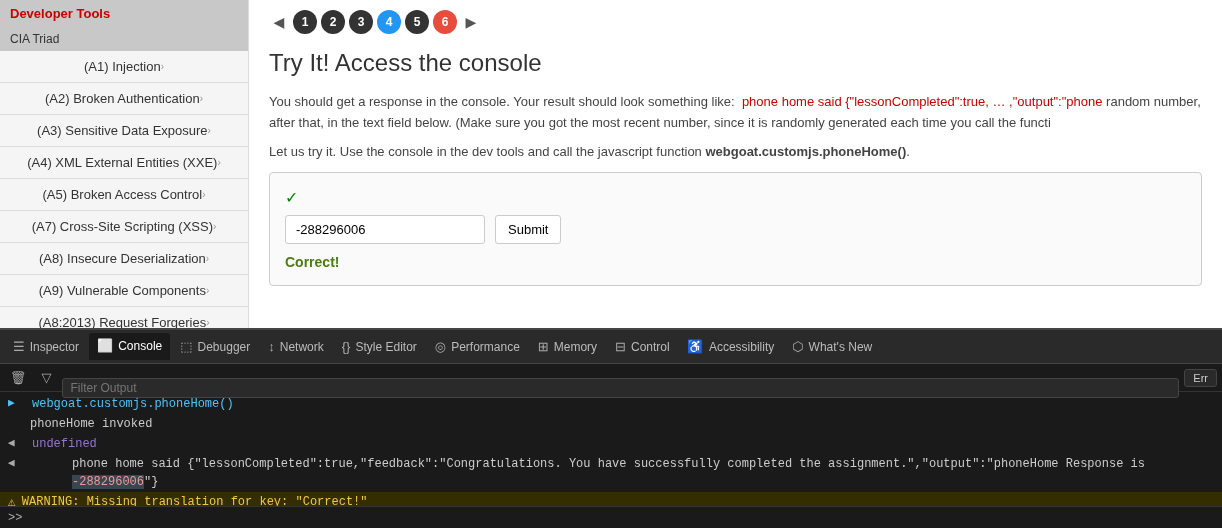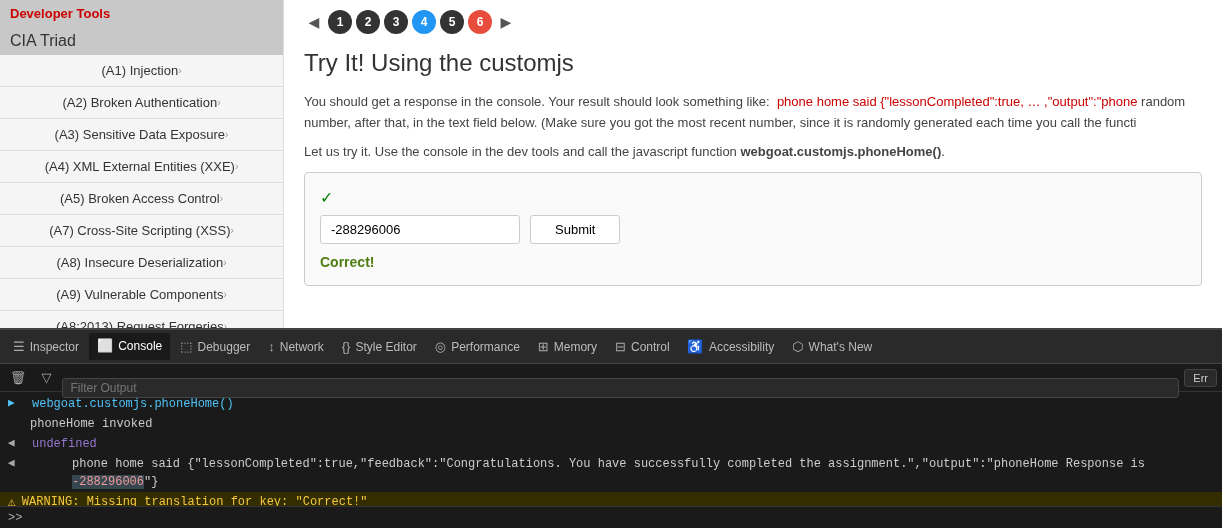--- a/index.html
+++ b/index.html
@@ -1,23 +1,23 @@
 <!DOCTYPE html>
 <html><head>
   <meta charset="utf-8">
   <style>
     * { margin: 0; padding: 0; box-sizing: border-box; }
     body { font-family: Arial, sans-serif; font-size: 13px; display: flex; flex-direction: column; width: 1222px; height: 528px; overflow: hidden; background: #fff; }
 
     .main-area { display: flex; flex: 1; overflow: hidden; }
 
     
-    .sidebar { width: 284px; background: #f9a8d4; border-right: 1px solid #ddd; overflow-y: auto; flex-shrink: 0; }
+    .sidebar { width: 249px; background: #f9a8d4; border-right: 1px solid #ddd; overflow-y: auto; flex-shrink: 0; }
     .sidebar-header { background: #c8c8c8; padding: 6px 10px; font-weight: bold; color: #c00; font-size: 13px; }
-    .sidebar-subheader { background: #c8c8c8; padding: 5px 10px; font-size: 16px; color: #333; }
+    .sidebar-subheader { background: #c8c8c8; padding: 5px 10px; font-size: 12px; color: #333; }
     .sidebar-item { display: flex; align-items: center; justify-content: center; padding: 8px 10px; border-bottom: 1px solid #ddd; font-size: 13px; color: #333; cursor: pointer; background: #f5f5f5; }
     .sidebar-item .chevron { color: #999; font-size: 10px; }
 
     
     .content { flex: 1; overflow: auto; padding: 10px 20px; background: #fff; }
     .nav-bar { display: flex; align-items: center; gap: 4px; margin-bottom: 15px; }
     .nav-arrow { width: 20px; height: 20px; display: flex; align-items: center; justify-content: center; cursor: pointer; color: #555; font-size: 14px; }
     .nav-btn { width: 24px; height: 24px; border-radius: 50%; display: flex; align-items: center; justify-content: center; font-size: 12px; font-weight: bold; color: #fff; cursor: pointer; }
     .nav-btn-1 { background: #333; }
     .nav-btn-2 { background: #333; }
@@ -28,21 +28,21 @@
     .nav-arrow-right { width: 20px; height: 20px; display: flex; align-items: center; justify-content: center; cursor: pointer; color: #555; font-size: 14px; }
 
     .content h1 { font-size: 24px; font-weight: normal; color: #333; margin-bottom: 15px; }
     .content p { font-size: 13px; color: #444; line-height: 1.6; margin-bottom: 8px; }
     .content p strong { font-weight: bold; }
 
     .form-section { border: 1px solid #ccc; border-radius: 4px; padding: 15px; margin-top: 10px; background: #fafafa; }
     .checkmark { color: green; font-size: 16px; margin-bottom: 8px; }
     .form-row { display: flex; align-items: center; gap: 10px; margin-bottom: 10px; }
     .form-input { padding: 6px 10px; border: 1px solid #ccc; border-radius: 3px; font-size: 13px; width: 200px; }
-    .form-submit { padding: 6px 24px; background: #fff; border: 1px solid #ccc; border-radius: 3px; font-size: 13px; cursor: pointer; }
+    .form-submit { padding: 6px 12px; background: #fff; border: 1px solid #ccc; border-radius: 3px; font-size: 13px; cursor: pointer; }
     .correct-text { color: #4d7c0f; font-weight: bold; font-size: 14px; }
 
     
     .devtools { background: #1a1a1a; color: #ccc; height: 200px; display: flex; flex-direction: column; border-top: 2px solid #444; }
     .devtools-toolbar { display: flex; align-items: center; background: #2a2a2a; border-bottom: 1px solid #444; height: 34px; padding: 0 5px; gap: 2px; overflow: hidden; }
     .devtools-tab { display: flex; align-items: center; gap: 5px; padding: 5px 8px; font-size: 12px; color: #bbb; cursor: pointer; border-radius: 3px 3px 0 0; white-space: nowrap; }
     .devtools-tab.active { background: #1a1a1a; color: #fff; border-bottom: 2px solid #1a1a1a; }
     .tab-icon { font-size: 13px; color: #aaa; }
 
     .devtools-second-bar { display: flex; align-items: center; background: #1a1a1a; border-bottom: 1px solid #333; height: 28px; padding: 0 5px; gap: 5px; }
@@ -118,21 +118,21 @@
       <span class="nav-arrow">◀</span>
       <span class="nav-btn nav-btn-1">1</span>
       <span class="nav-btn nav-btn-2">2</span>
       <span class="nav-btn nav-btn-3">3</span>
       <span class="nav-btn nav-btn-4">4</span>
       <span class="nav-btn nav-btn-5">5</span>
       <span class="nav-btn nav-btn-6">6</span>
       <span class="nav-arrow-right">▶</span>
     </div>
 
-    <h1>Try It! Using the customjs</h1>
+    <h1>Try It! Access the console</h1>
 
     <p>
       You should get a response in the console. Your result should look something like:&nbsp;
       <span style="color:#c00;">phone home said {"lessonCompleted":true, … ,"output":"phone</span>
       random number, after that, in the text field below. (Make sure you got the most recent number, since it is randomly generated each time you call the functi
     </p>
     <p>
       Let us try it. Use the console in the dev tools and call the javascript function <strong>webgoat.customjs.phoneHome()</strong>.
     </p>
 

